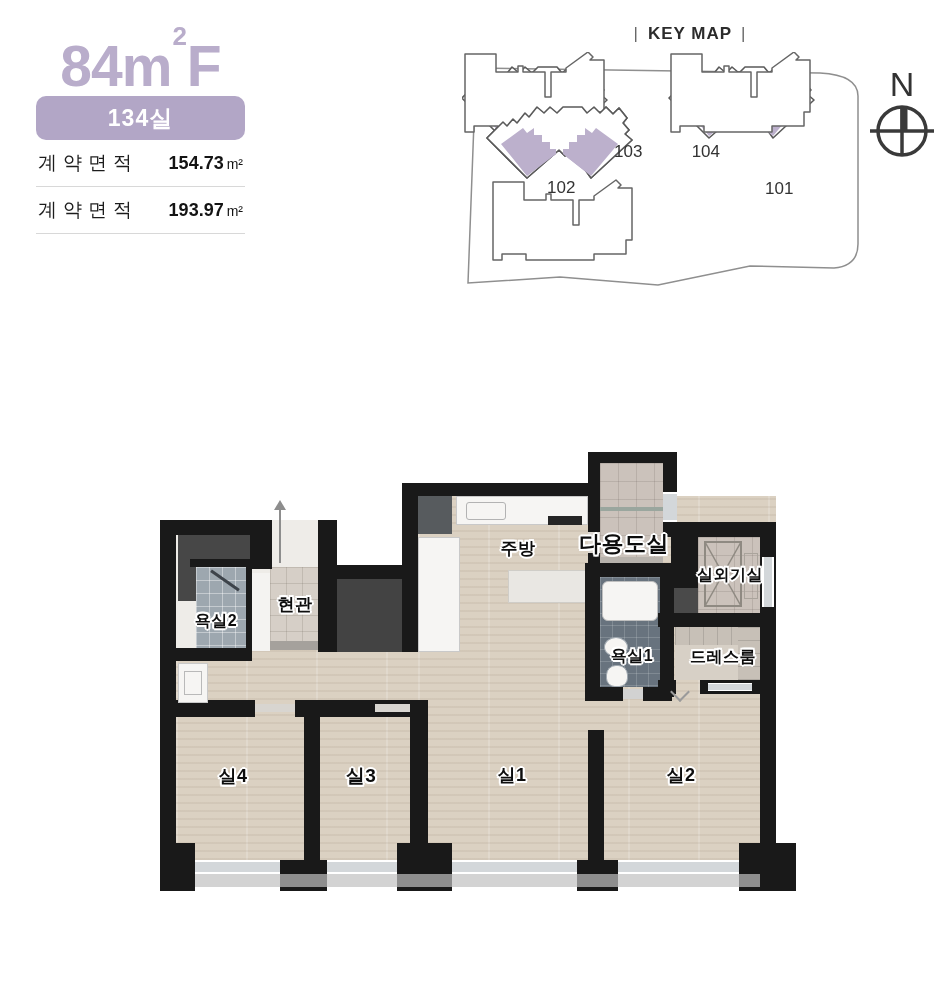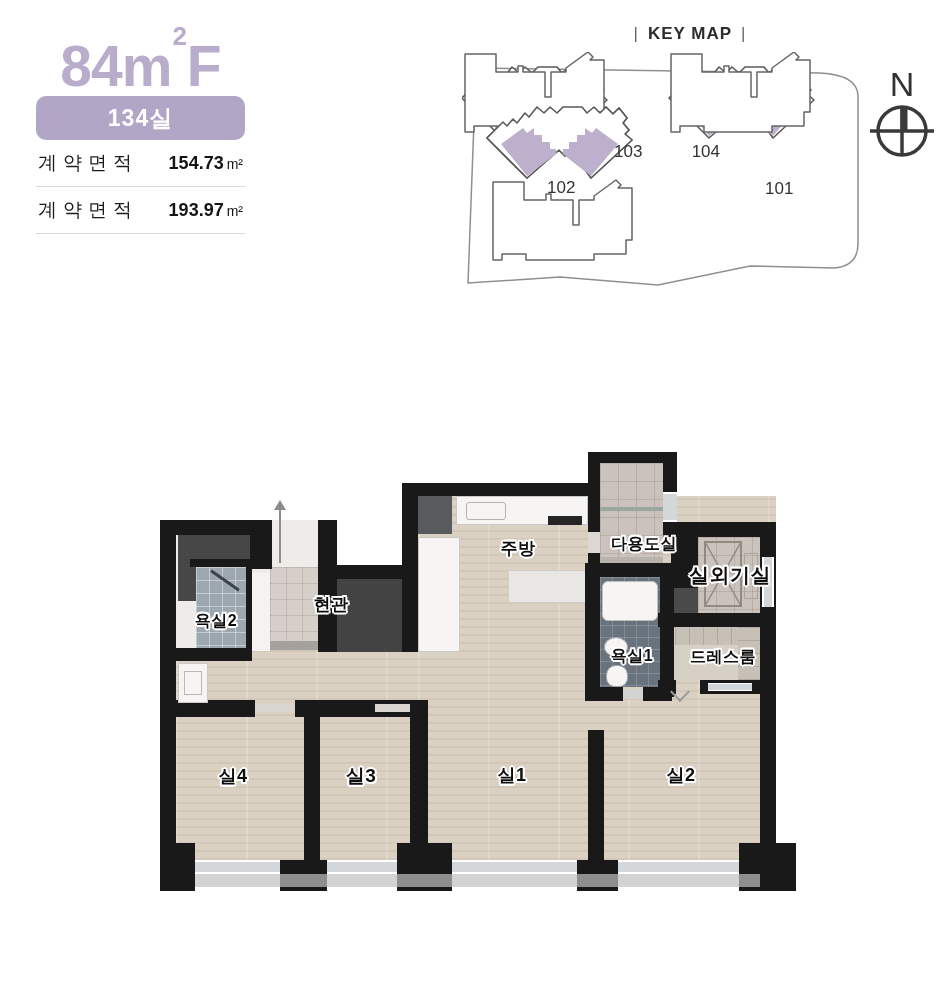--- a/index.html
+++ b/index.html
@@ -205,24 +205,24 @@
     <div class="window" style="left:458px;top:415px;width:121px;height:14px;"></div>
     <div class="abs" style="left:35px;top:429px;width:565px;height:13px;background:#c0c0c0;opacity:.7;"></div>
 
     <div class="white-fix" style="left:18px;top:218px;width:30px;height:40px;"></div>
     <div class="white-fix" style="left:24px;top:226px;width:18px;height:24px;border-color:#b9b9b9;"></div>
     <div class="arrow-line" style="left:119px;top:64px;height:54px;"></div>
     <div class="arrow-head" style="left:114px;top:55px;"></div>
     <div class="chevron" style="left:513px;top:240px;"></div>
 
     <div class="rlabel" style="left:358px;top:103px;">주방</div>
-    <div class="rlabel" style="left:484px;top:99px;font-size:16px;">다용도실</div>
-    <div class="rlabel" style="left:570px;top:130px;font-size:20px;">실외기실</div>
+    <div class="rlabel" style="left:464px;top:99px;font-size:22px;">다용도실</div>
+    <div class="rlabel" style="left:570px;top:130px;font-size:16px;">실외기실</div>
     <div class="rlabel" style="left:56px;top:176px;font-size:16px;">욕실2</div>
-    <div class="rlabel" style="left:135px;top:159px;margin-left:36px;">현관</div>
+    <div class="rlabel" style="left:135px;top:159px;">현관</div>
     <div class="rlabel" style="left:472px;top:211px;font-size:16px;">욕실1</div>
     <div class="rlabel" style="left:563px;top:212px;font-size:16px;">드레스룸</div>
     <div class="rlabel" style="left:73px;top:331px;font-size:18px;">실4</div>
     <div class="rlabel" style="left:201px;top:331px;font-size:19px;">실3</div>
     <div class="rlabel" style="left:352px;top:330px;font-size:18px;">실1</div>
     <div class="rlabel" style="left:521px;top:330px;font-size:18px;">실2</div>
   </div>
 </div>
 
 </body></html>

